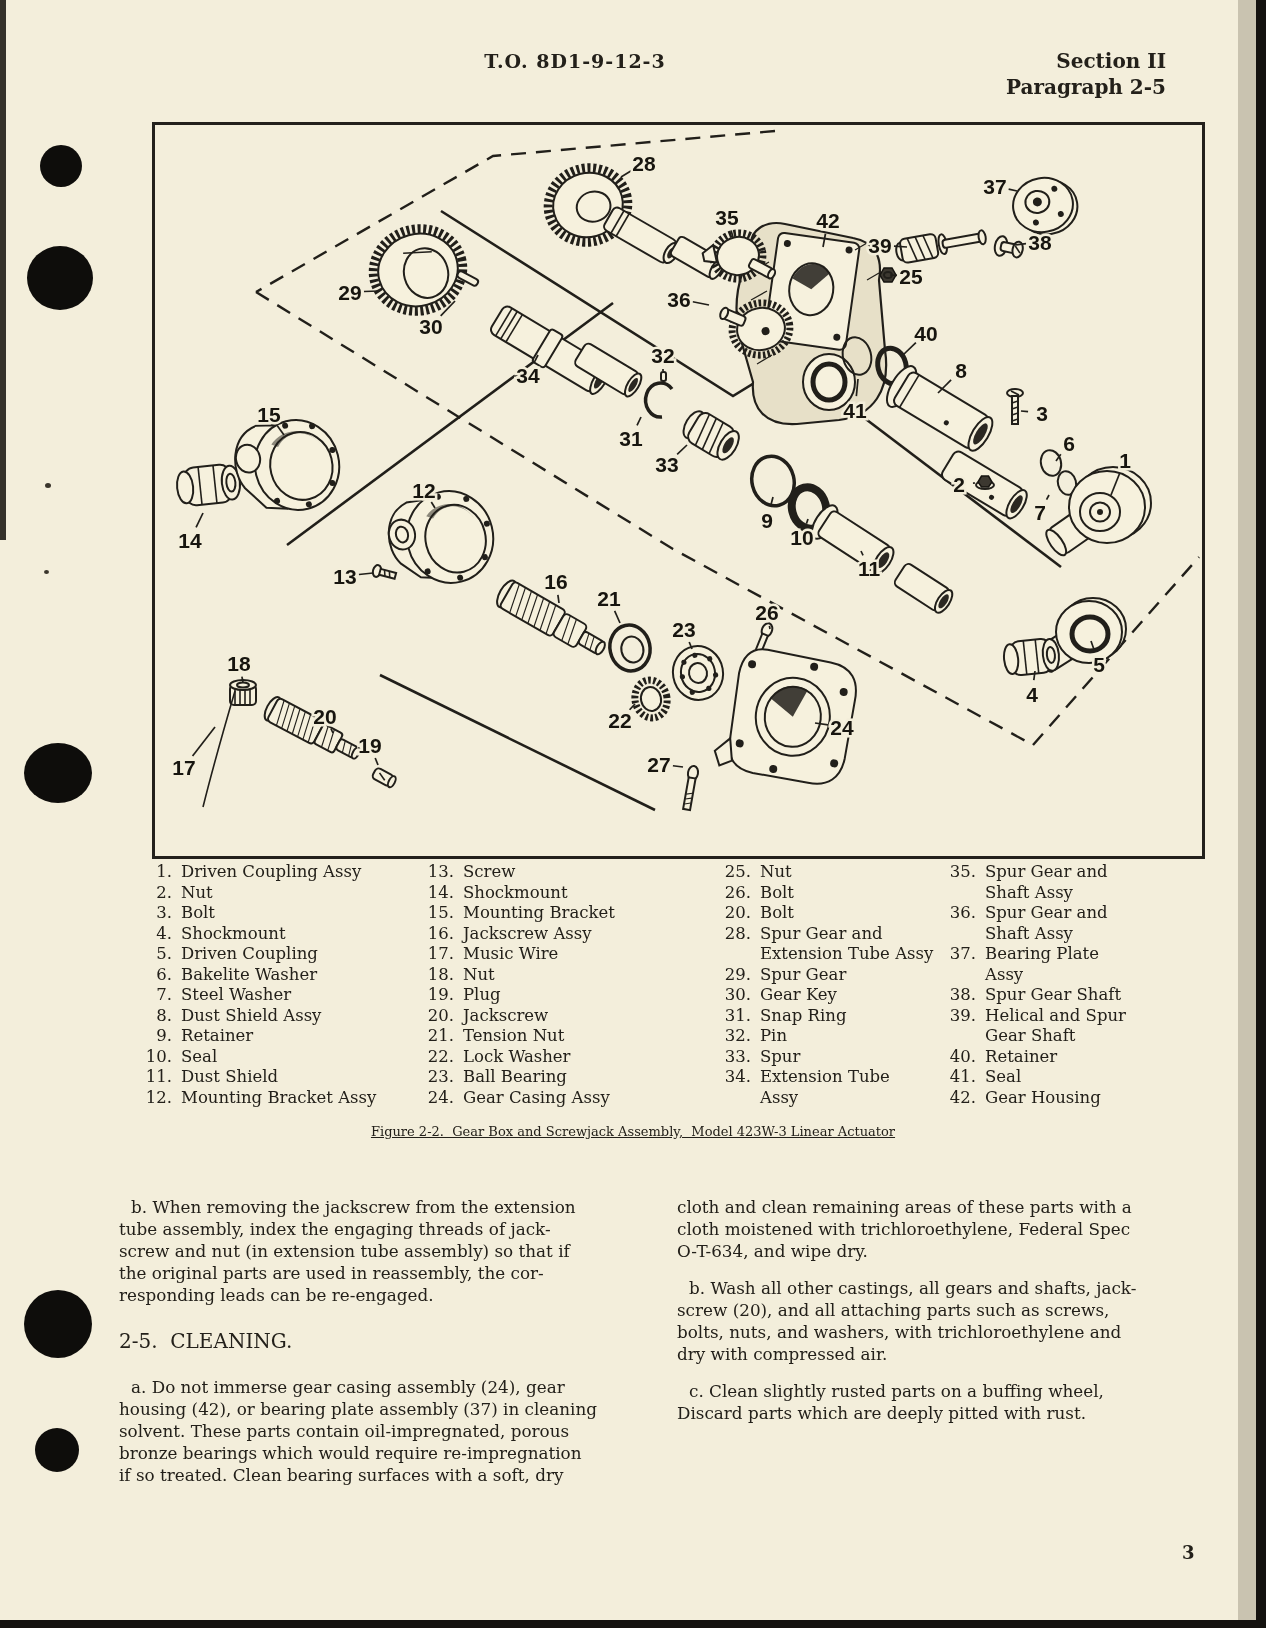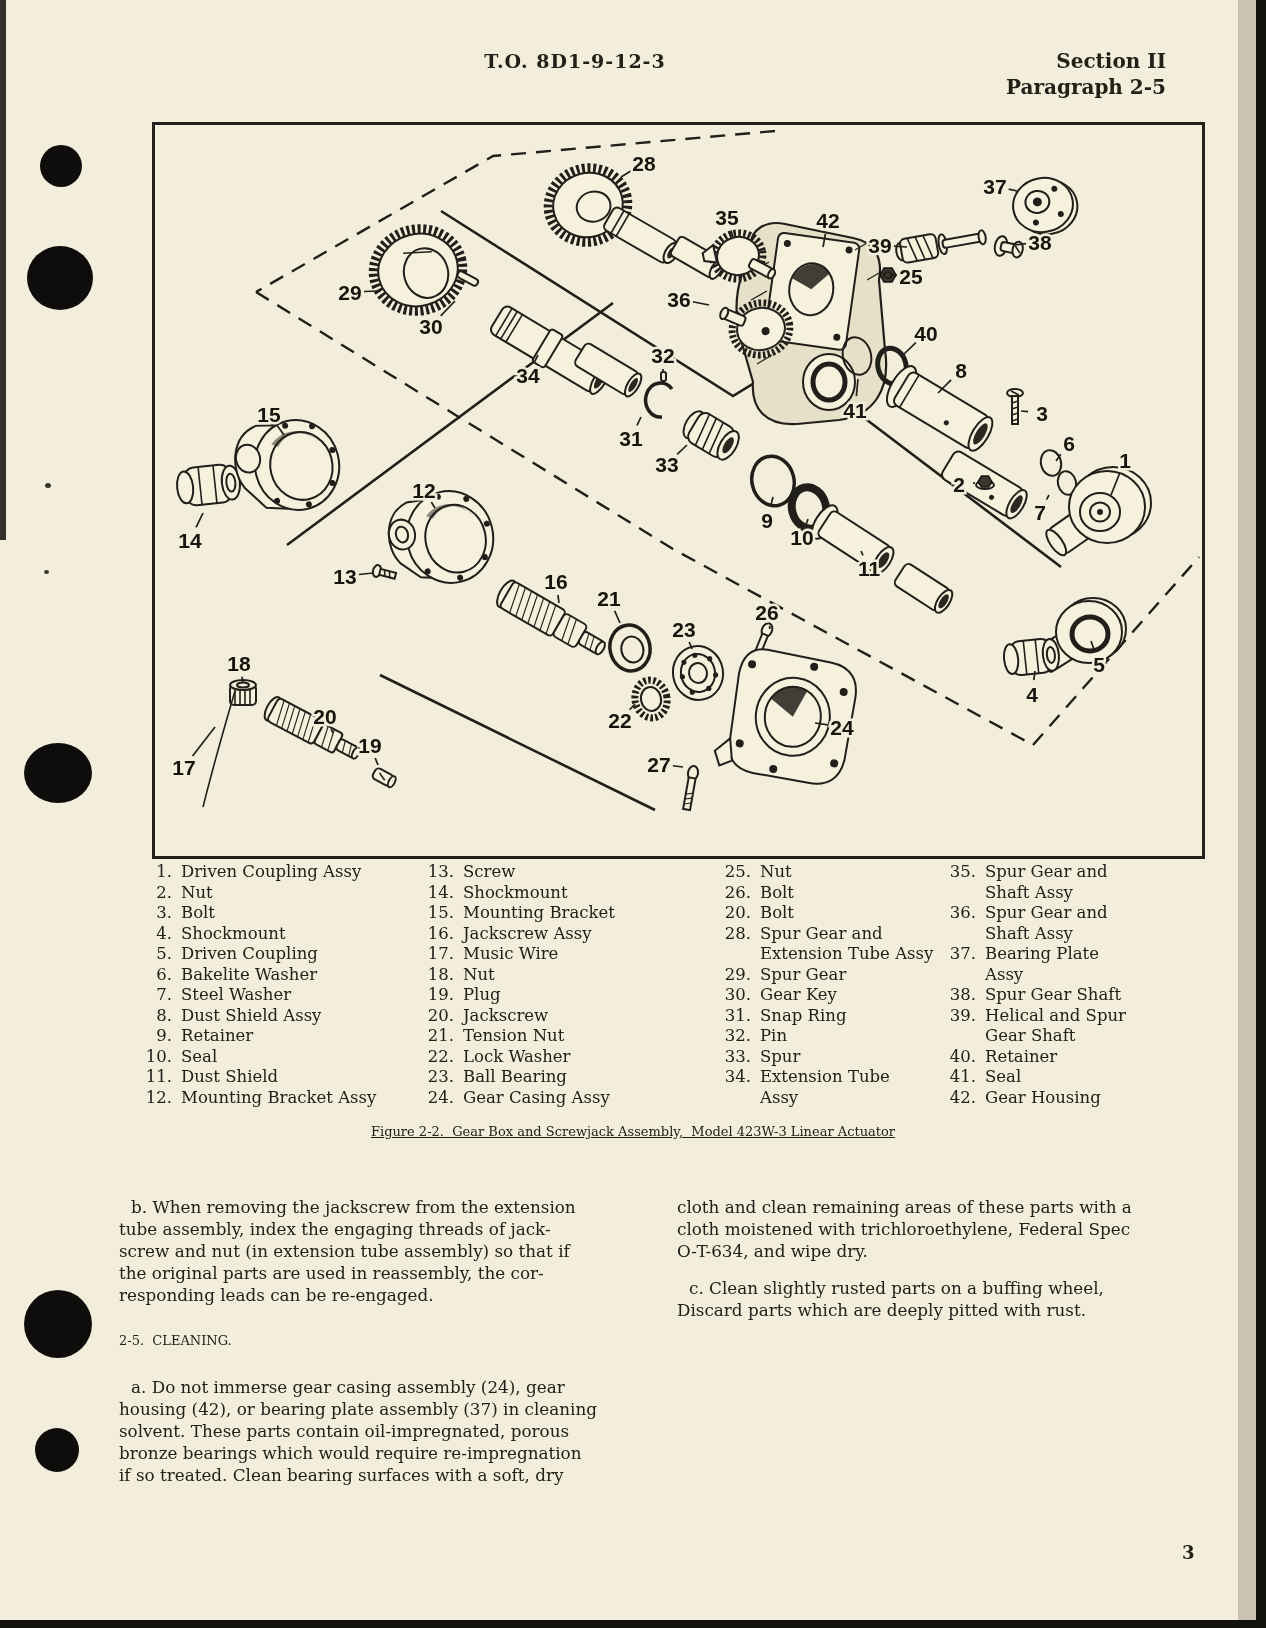--- a/index.html
+++ b/index.html
@@ -65,21 +65,21 @@
   
   .caption{position:absolute;left:0;top:1124px;width:1266px;text-align:center;
     font-size:13px;white-space:pre;text-decoration:underline;}
 
   
   .bodycol{position:absolute;top:1196px;font-size:16.8px;line-height:22px;}
   #body-left{left:119px;width:552px;}
   #body-right{left:677px;width:522px;}
   .para{white-space:pre-line;text-indent:12px;margin:0 0 15px 0;}
   .para.cont{text-indent:0;}
-  .body-h{white-space:pre;margin:24px 0 24px 0;font-size:13px;}
+  .body-h{white-space:pre;margin:24px 0 24px 0;font-size:20px;}
 
   .pagenum{position:absolute;left:1182px;top:1542px;font-size:18px;font-weight:700;}
 </style>
 </head>
 <body>
 
 <div class="edge-left"></div>
 <div class="edge-right-soft"></div>
 <div class="edge-right"></div>
 <div class="edge-bottom"></div>
@@ -741,17 +741,21 @@
     <div class="para">a.  Do not immerse gear casing assembly (24), gear
 housing (42), or bearing plate assembly (37) in cleaning
 solvent. These parts contain oil-impregnated, porous
 bronze bearings which would require re-impregnation
 if so treated. Clean bearing surfaces with a soft, dry</div>
   </div>
 <div class="bodycol" id="body-right">
     <div class="para cont">cloth and clean remaining areas of these parts with a
 cloth moistened with trichloroethylene, Federal Spec
 O-T-634, and wipe dry.</div>
+    <div class="para">b.  Wash all other castings, all gears and shafts, jack-
+screw (20), and all attaching parts such as screws,
+bolts, nuts, and washers, with trichloroethylene and
+dry with compressed air.</div>
     <div class="para">c.  Clean slightly rusted parts on a buffing wheel,
 Discard parts which are deeply pitted with rust.</div>
   </div>
 
 <div class="pagenum">3</div>
 
 </body></html>

